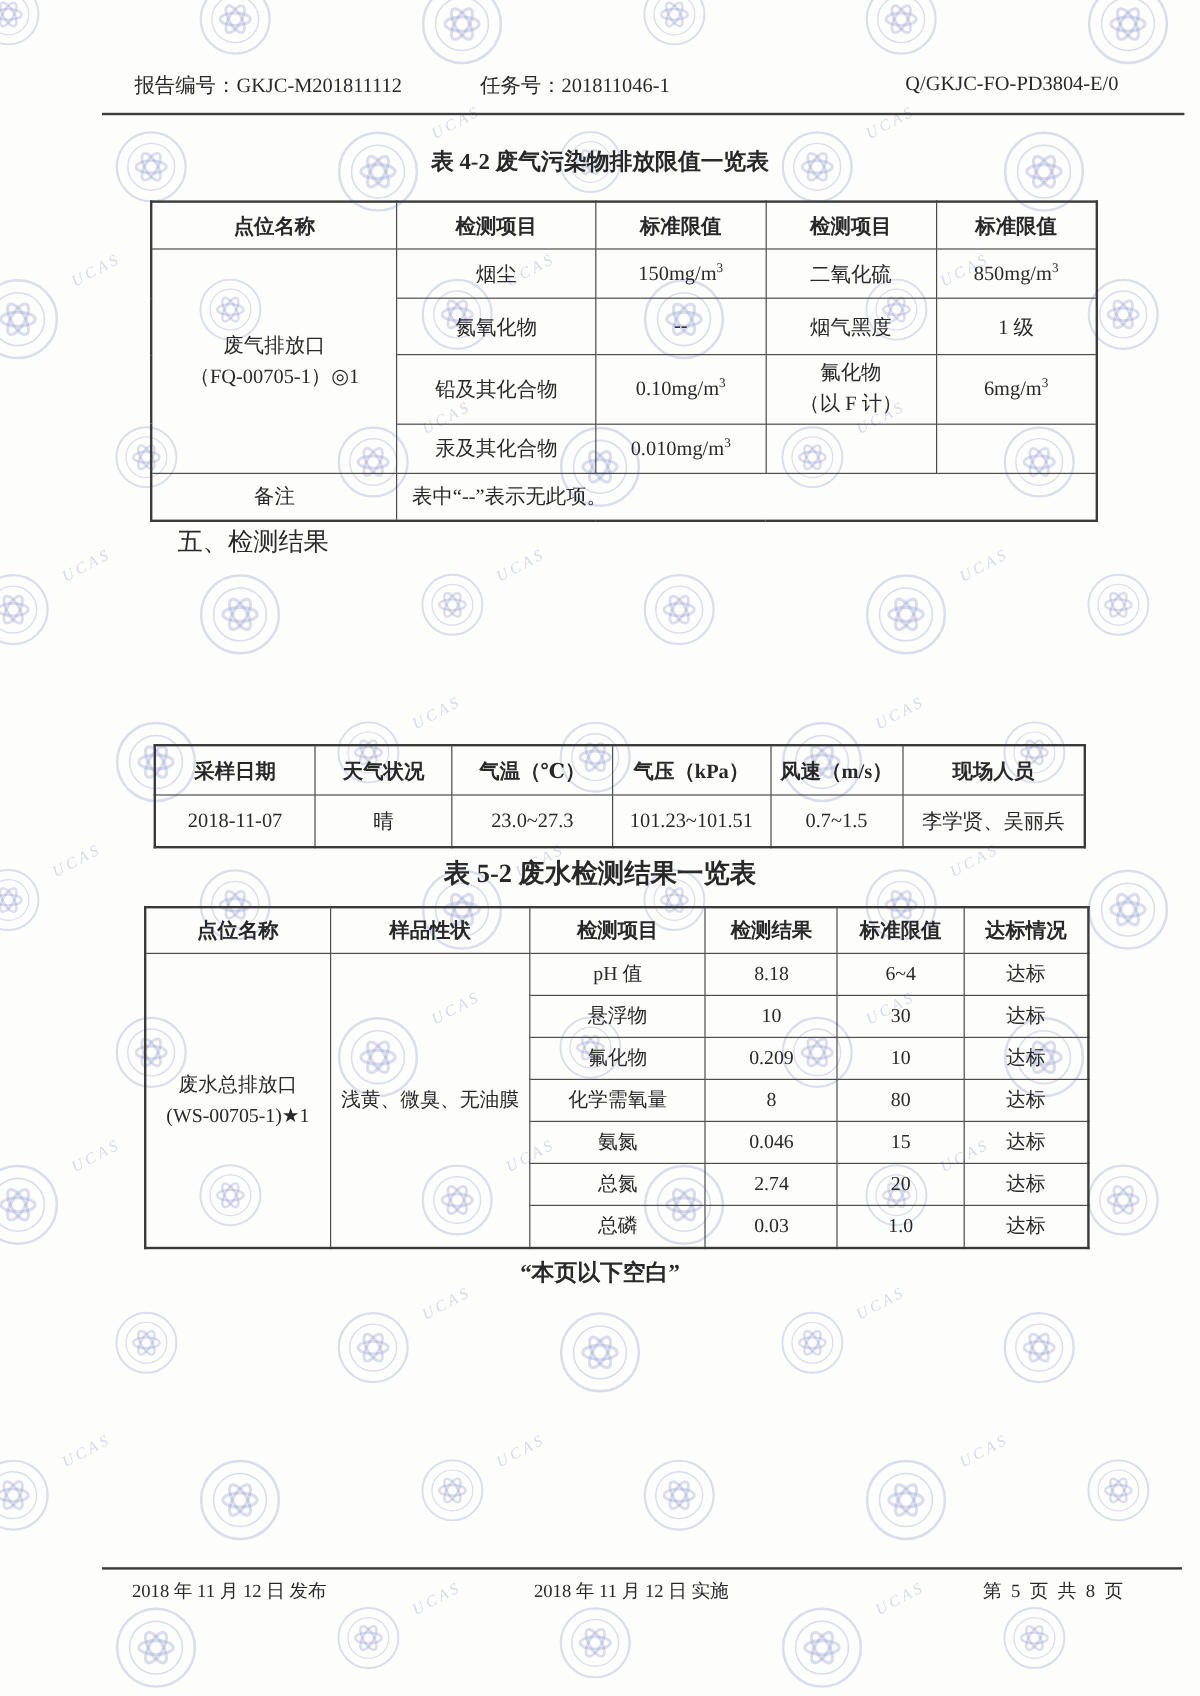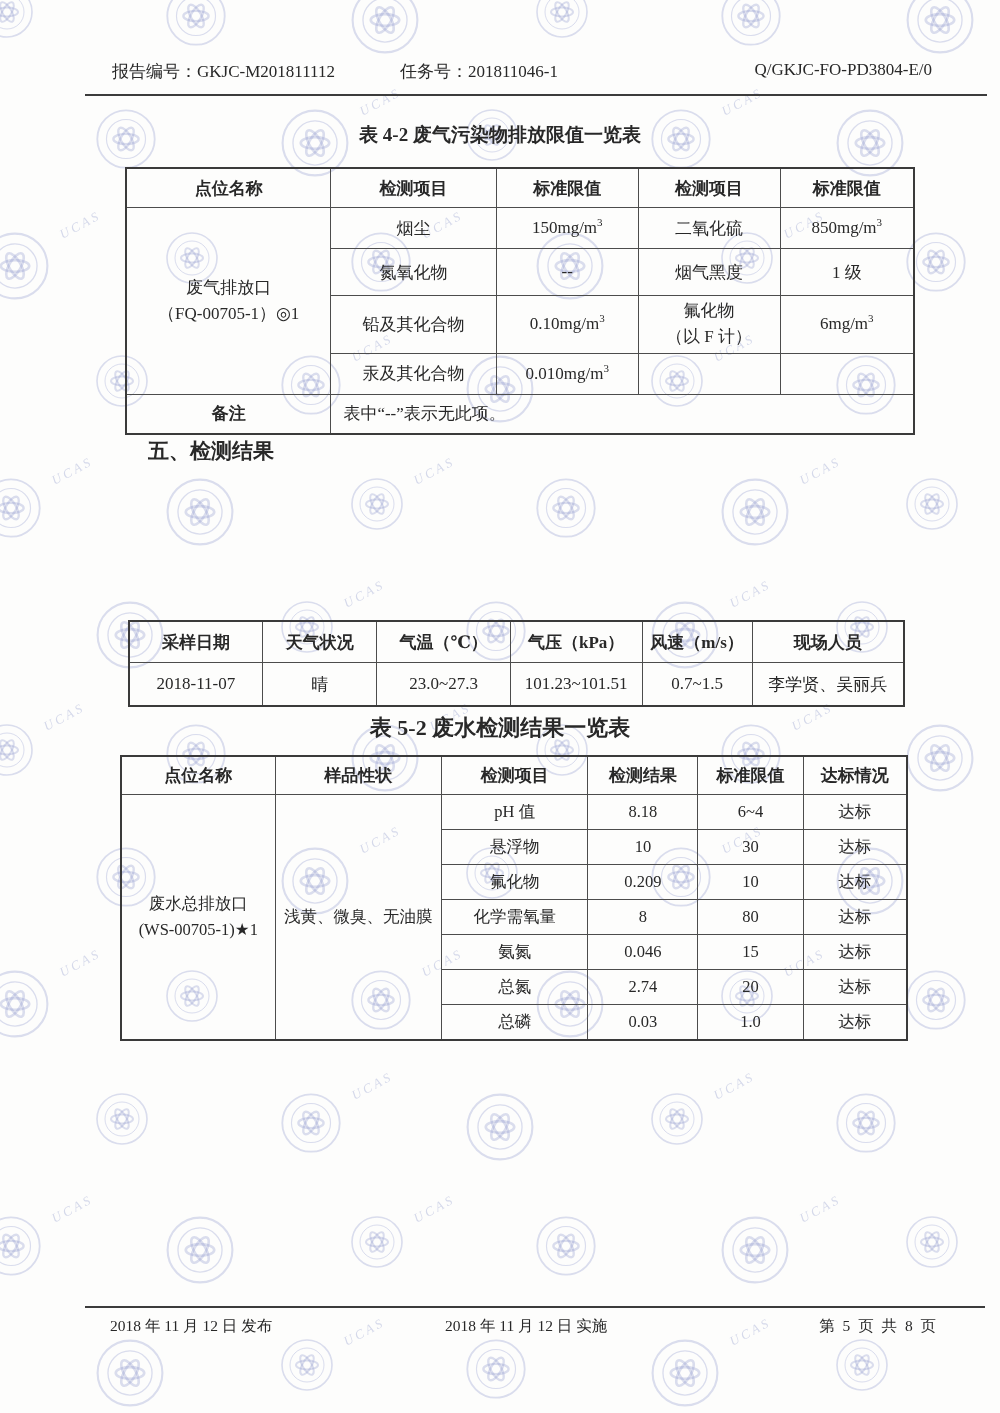--- a/index.html
+++ b/index.html
@@ -38,31 +38,31 @@
   th,td{border:1px solid #4c4c4c;text-align:center;font-size:17px;padding:2px 4px;overflow:hidden;}
   th{font-weight:bold;text-align:center;}
   table{border:2px solid #3a3a3a;}
 
   .t42{top:167px;left:125px;width:790px;}
   .t42 th{height:34px;}
   .t42 .r-std{height:36px;}
   .t42 .r-mid{height:42px;}
   .t42 .r-tall{height:50px;}
   .t42 .note-cell{text-align:left;padding-left:12px;height:34px;}
-  .t42 .note-label{font-weight:bold;}
+  .t42 .note-label{font-weight:normal;}
 
   .t51{top:620px;left:128px;width:777px;}
   .t51 th{height:36px;margin-top:46px;}
   .t51 td{height:38px;}
 
   .t52{top:755px;left:120px;width:788px;}
   .t52 th{height:33px;}
   .t52 td{height:30px;font-size:16.5px;}
 
-  .section-heading{position:absolute;top:437px;left:148px;font-size:21px;font-weight:bold;margin:0;}
+  .section-heading{position:absolute;top:437px;left:148px;font-size:21px;font-weight:normal;margin:0;}
   .body-paragraph{
     position:absolute;top:490px;left:112px;width:770px;
     font-size:17.5px;line-height:2.42;text-indent:2em;margin:0;
     text-align:justify;
   }
   .blank-note{position:absolute;top:1048px;left:0;right:0;text-align:center;font-weight:bold;font-size:19px;}
 
   .rule-bottom{position:absolute;top:1306px;left:85px;right:15px;height:2px;background:#3c3c3c;}
   .doc-footer{position:absolute;top:1316px;left:0;right:0;font-size:15.5px;}
   .doc-footer .f-left{position:absolute;left:110px;top:0;}
@@ -732,20 +732,21 @@
         </tr>
         <tr>
           <td>总磷</td>
           <td>0.03</td>
           <td>1.0</td>
           <td>达标</td>
         </tr>
       </tbody>
     </table>
 
+    <div class="blank-note">“本页以下空白”</div>
 
     <div class="rule-bottom"></div>
     <div class="doc-footer">
       <span class="f-left">2018 年 11 月 12 日  发布</span>
       <span class="f-center">2018 年 11 月 12 日  实施</span>
       <span class="f-right">第 5 页 共 8 页</span>
     </div>
 
   </div>
 </div>

